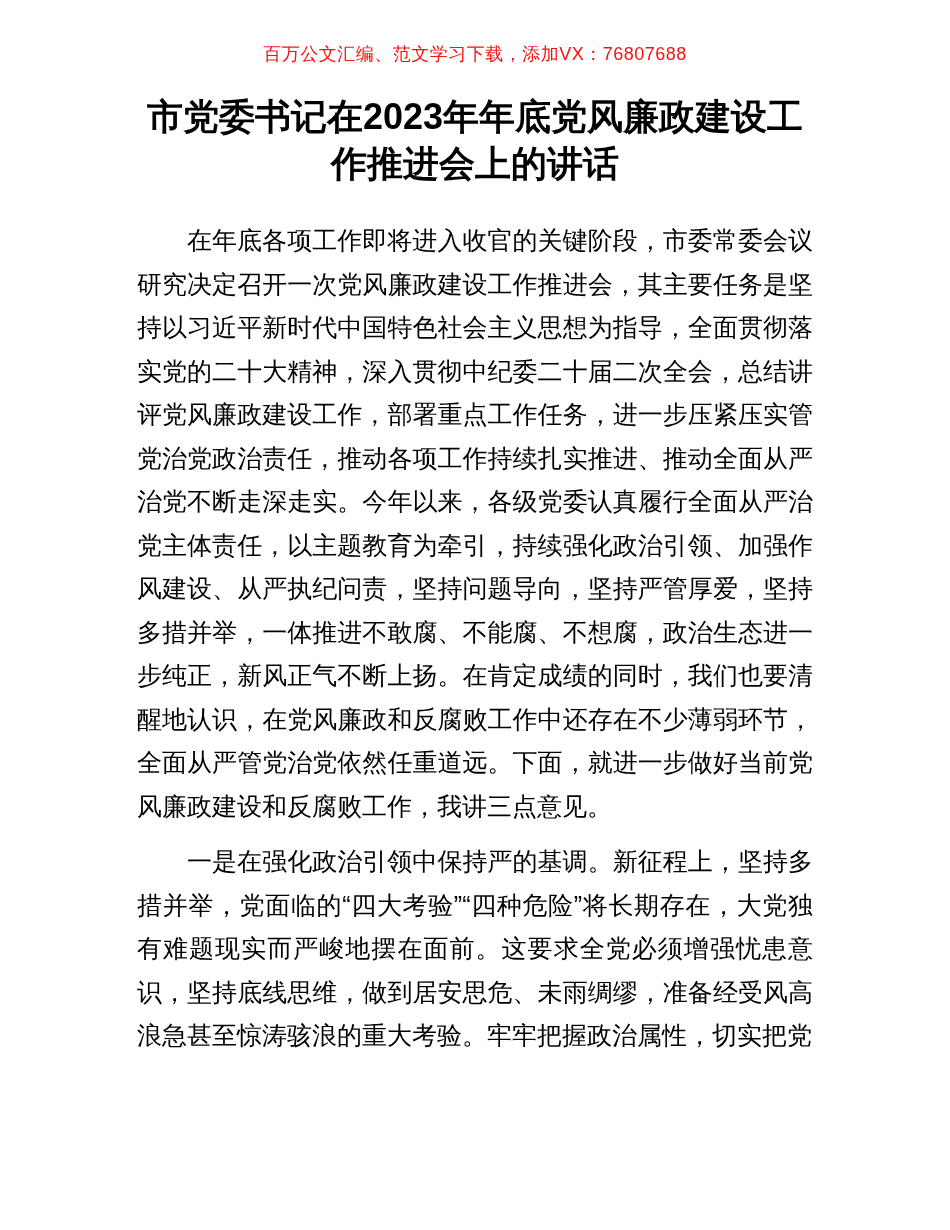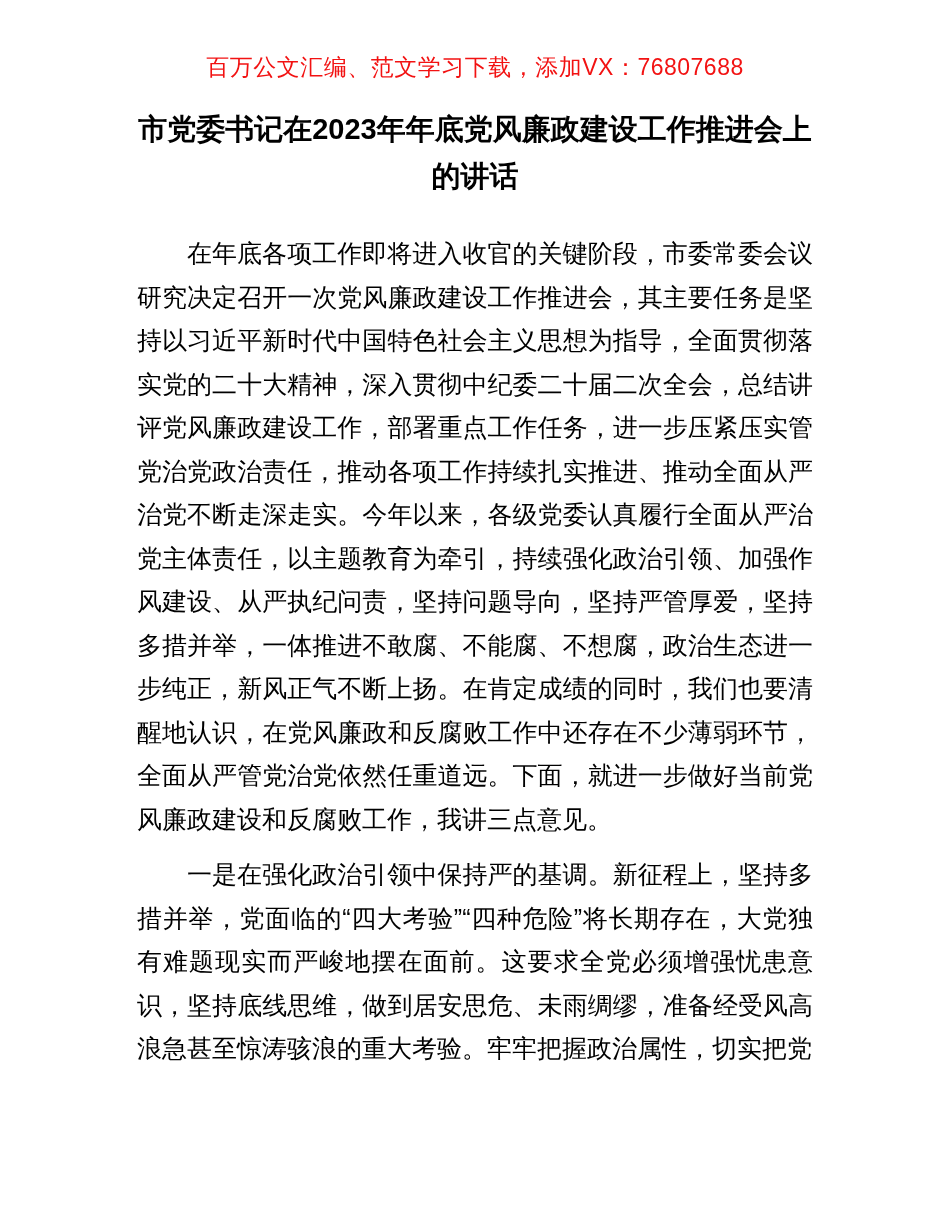--- a/index.html
+++ b/index.html
@@ -11,31 +11,31 @@
   .page {
     position: relative;
     width: 950px;
     height: 1230px;
     margin: 0 auto;
     background: #ffffff;
     overflow: hidden;
     color: #000000;
   }
   .watermark {
-    padding-top: 54px;
+    padding-top: 41px;
     text-align: center;
-    font-size: 23px;
+    font-size: 18px;
     line-height: 26px;
     color: #f21212;
     letter-spacing: 0.5px;
   }
   .doc-title {
     margin: 26px auto 0;
     width: 690px;
-    font-size: 29px;
+    font-size: 36px;
     font-weight: 700;
     text-align: center;
     line-height: 47px;
     color: #000000;
   }
   .content {
     margin: 0 137px;
     padding-top: 20px;
   }
   .content p {

